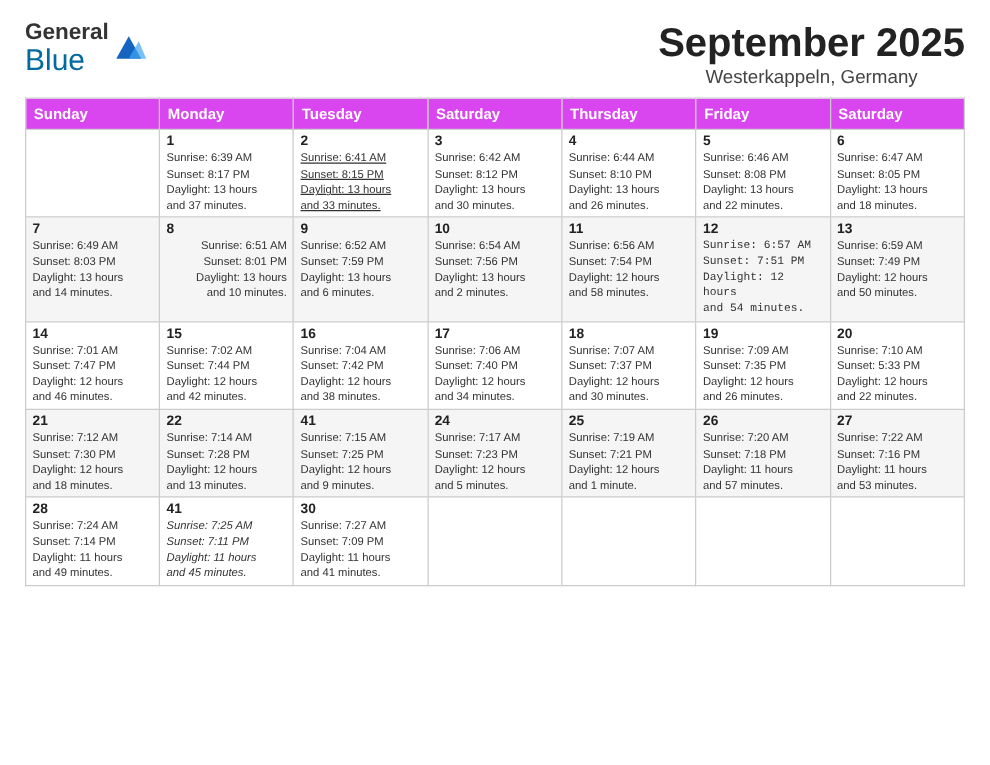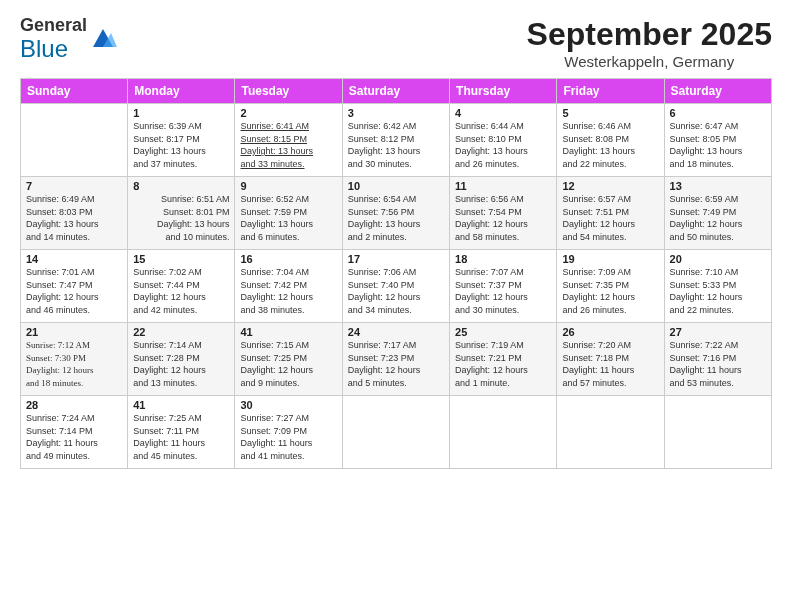--- a/index.html
+++ b/index.html
@@ -213,21 +213,21 @@
           </td>
           <td>
             <span class="day-num">11</span>
             <div class="cell-info" style="white-space: pre-line;">Sunrise: 6:56 AM
 Sunset: 7:54 PM
 Daylight: 12 hours
 and 58 minutes.</div>
           </td>
           <td>
             <span class="day-num">12</span>
-            <div class="cell-info" style="white-space: pre-line;">Sunrise: 6:57 AM
+            <div class="cell-info" style="white-space: pre-line; font-family: Liberation Mono, monospace;">Sunrise: 6:57 AM
 Sunset: 7:51 PM
 Daylight: 12 hours
 and 54 minutes.</div>
           </td>
           <td>
             <span class="day-num">13</span>
             <div class="cell-info" style="white-space: pre-line;">Sunrise: 6:59 AM
 Sunset: 7:49 PM
 Daylight: 12 hours
 and 50 minutes.</div>
@@ -280,21 +280,21 @@
             <span class="day-num">20</span>
             <div class="cell-info" style="white-space: pre-line;">Sunrise: 7:10 AM
 Sunset: 5:33 PM
 Daylight: 12 hours
 and 22 minutes.</div>
           </td>
         </tr>
         <tr>
           <td>
             <span class="day-num">21</span>
-            <div class="cell-info" style="white-space: pre-line; font-family: Liberation Serif, serif;">Sunrise: 7:12 AM
+            <div class="cell-info" style="white-space: pre-line;">Sunrise: 7:12 AM
 Sunset: 7:30 PM
 Daylight: 12 hours
 and 18 minutes.</div>
           </td>
           <td>
             <span class="day-num">22</span>
             <div class="cell-info" style="white-space: pre-line;">Sunrise: 7:14 AM
 Sunset: 7:28 PM
 Daylight: 12 hours
 and 13 minutes.</div>
@@ -338,21 +338,21 @@
         <tr>
           <td>
             <span class="day-num">28</span>
             <div class="cell-info" style="white-space: pre-line;">Sunrise: 7:24 AM
 Sunset: 7:14 PM
 Daylight: 11 hours
 and 49 minutes.</div>
           </td>
           <td>
             <span class="day-num">41</span>
-            <div class="cell-info" style="white-space: pre-line;">Sunrise: 7:25 AM
+            <div class="cell-info" style="white-space: pre-line; font-style: italic;">Sunrise: 7:25 AM
 Sunset: 7:11 PM
 Daylight: 11 hours
 and 45 minutes.</div>
           </td>
           <td>
             <span class="day-num">30</span>
             <div class="cell-info" style="white-space: pre-line;">Sunrise: 7:27 AM
 Sunset: 7:09 PM
 Daylight: 11 hours
 and 41 minutes.</div>

